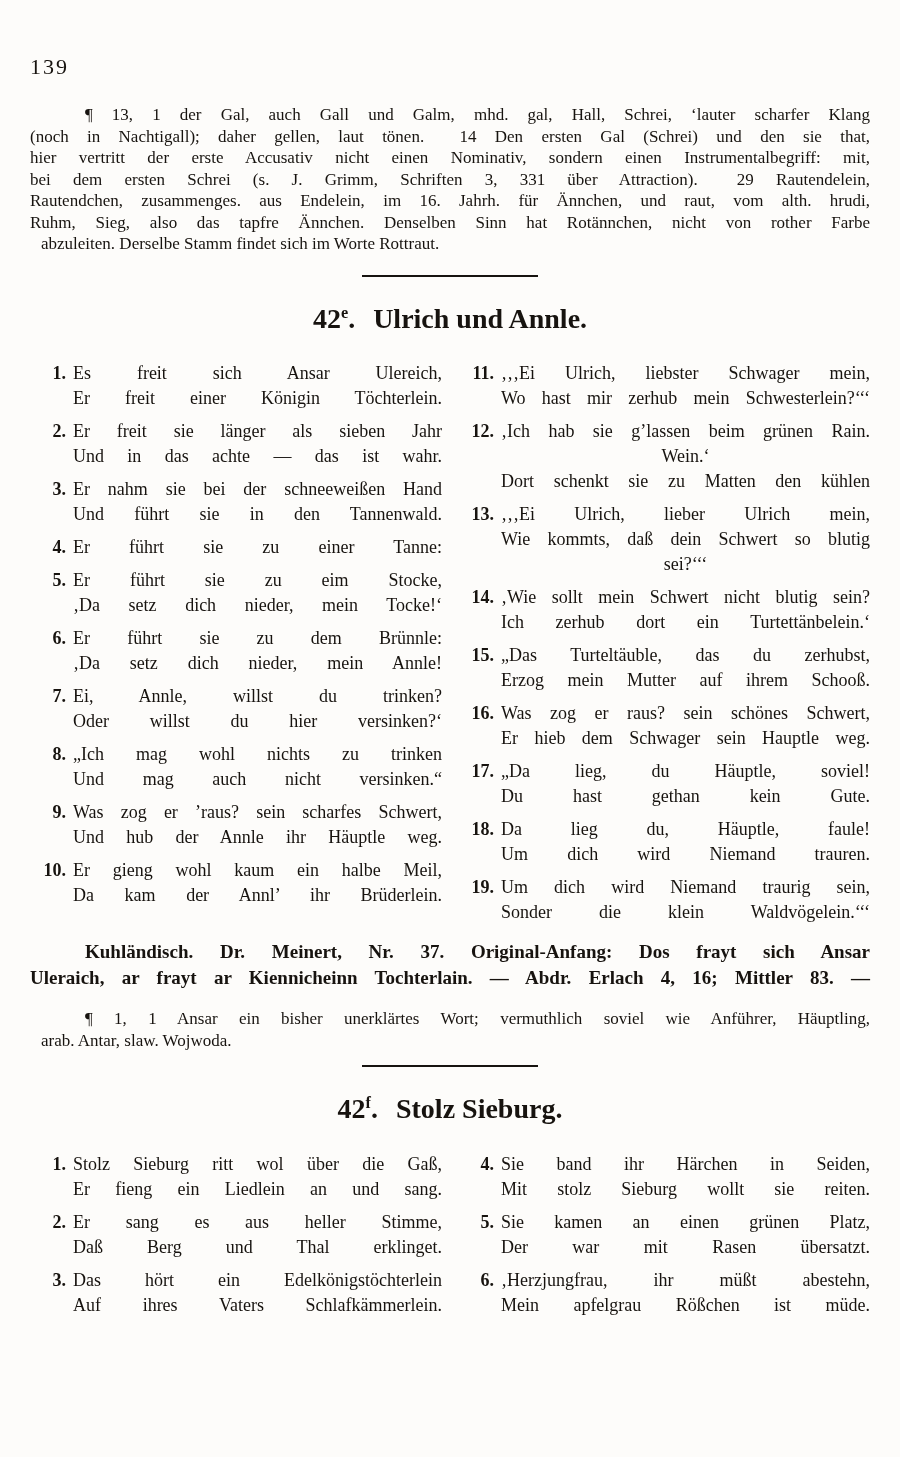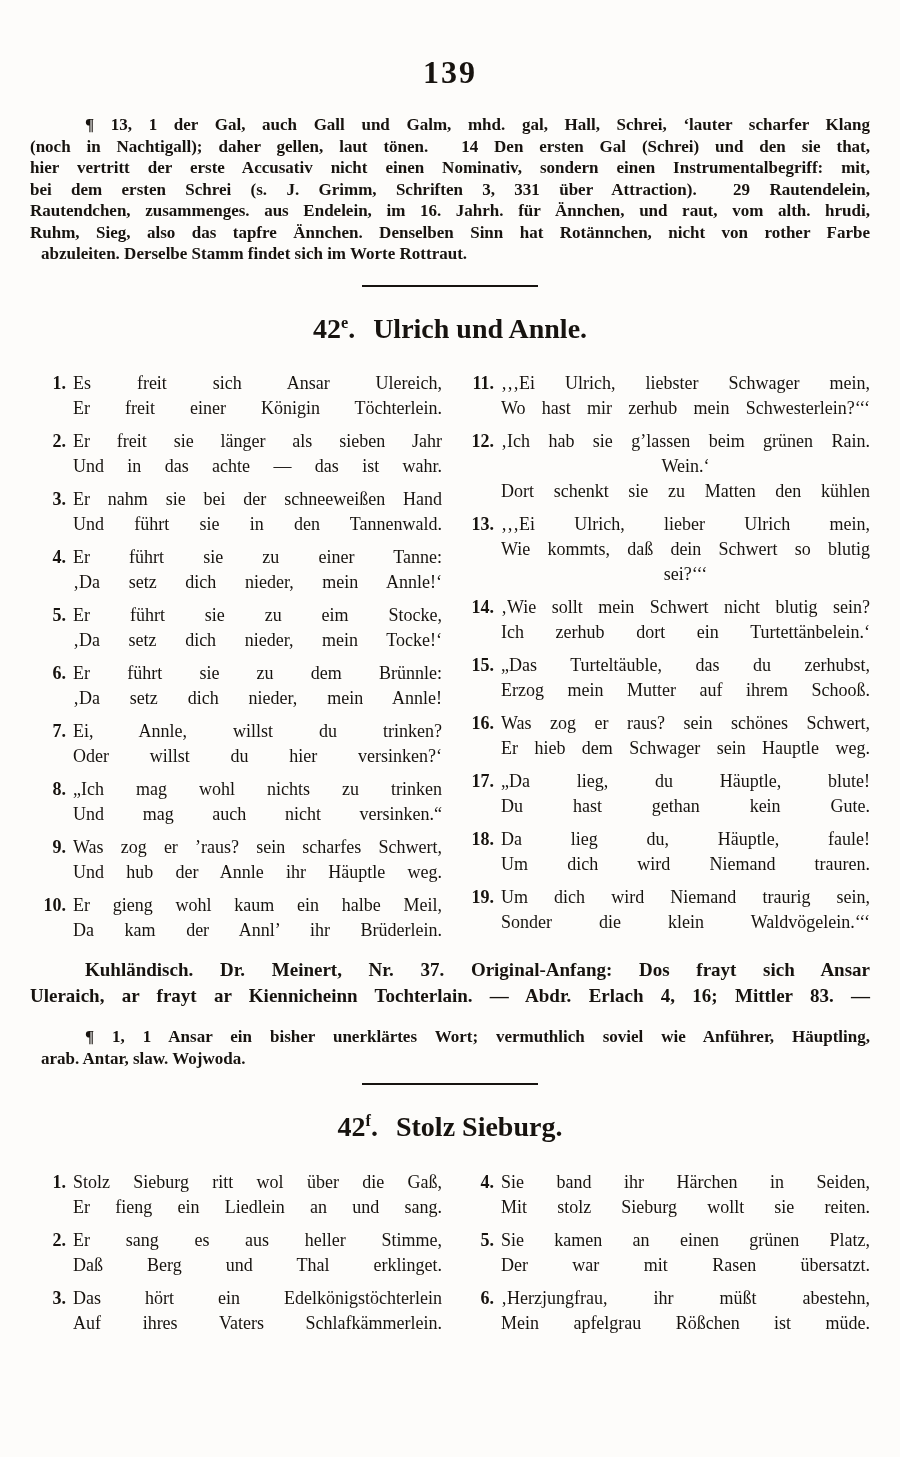--- a/index.html
+++ b/index.html
@@ -11,28 +11,28 @@
     font-family: "Liberation Serif", "DejaVu Serif", serif;
     overflow: hidden;
   }
   .page {
     width: 840px;
     margin: 0 auto;
     padding-top: 56px;
   }
   
   .pageno {
-    text-align: center;
-    font-size: 32px;
-    font-weight: bold;
+    text-align: left;
+    font-size: 22px;
+    font-weight: normal;
     letter-spacing: 2px;
     line-height: 1;
   }
   
-  .note { font-weight: bold; }
+  .note { font-weight: normal; }
   .note-a { margin-top: 26px; font-size: 17px; line-height: 21.5px; }
   .note-b { margin-top: 17px; font-size: 17px; line-height: 22px; }
   .source { margin-top: 14px; font-size: 19px; line-height: 26px; font-weight: bold; }
   .nline { text-align: justify; text-align-last: justify; }
   .nline.indent { text-indent: 55px; }
   .nline.nolast { text-align-last: left; margin-left: 11px; }
   
   .rule {
     width: 176px;
     height: 2px;
@@ -121,21 +121,20 @@
           <span class="vnum">3.</span>
           <div class="vlines">
             <div class="vline">Er nahm sie bei der schneeweißen Hand</div>
             <div class="vline">Und führt sie in den Tannenwald.</div>
           </div>
         </div>
         <div class="stanza">
           <span class="vnum">4.</span>
           <div class="vlines">
             <div class="vline">Er führt sie zu einer Tanne:</div>
-            <div class="vline">‚Da setz dich nieder, mein Annle!‘</div>
           </div>
         </div>
         <div class="stanza">
           <span class="vnum">5.</span>
           <div class="vlines">
             <div class="vline">Er führt sie zu eim Stocke,</div>
             <div class="vline">‚Da setz dich nieder, mein Tocke!‘</div>
           </div>
         </div>
         <div class="stanza">
@@ -215,21 +214,21 @@
         <div class="stanza">
           <span class="vnum">16.</span>
           <div class="vlines">
             <div class="vline">Was zog er raus? sein schönes Schwert,</div>
             <div class="vline">Er hieb dem Schwager sein Hauptle weg.</div>
           </div>
         </div>
         <div class="stanza">
           <span class="vnum">17.</span>
           <div class="vlines">
-            <div class="vline">„Da lieg, du Häuptle, blute!</div>
+            <div class="vline">„Da lieg, du Häuptle, soviel!</div>
             <div class="vline">Du hast gethan kein Gute.</div>
           </div>
         </div>
         <div class="stanza">
           <span class="vnum">18.</span>
           <div class="vlines">
             <div class="vline">Da lieg du, Häuptle, faule!</div>
             <div class="vline">Um dich wird Niemand trauren.</div>
           </div>
         </div>

